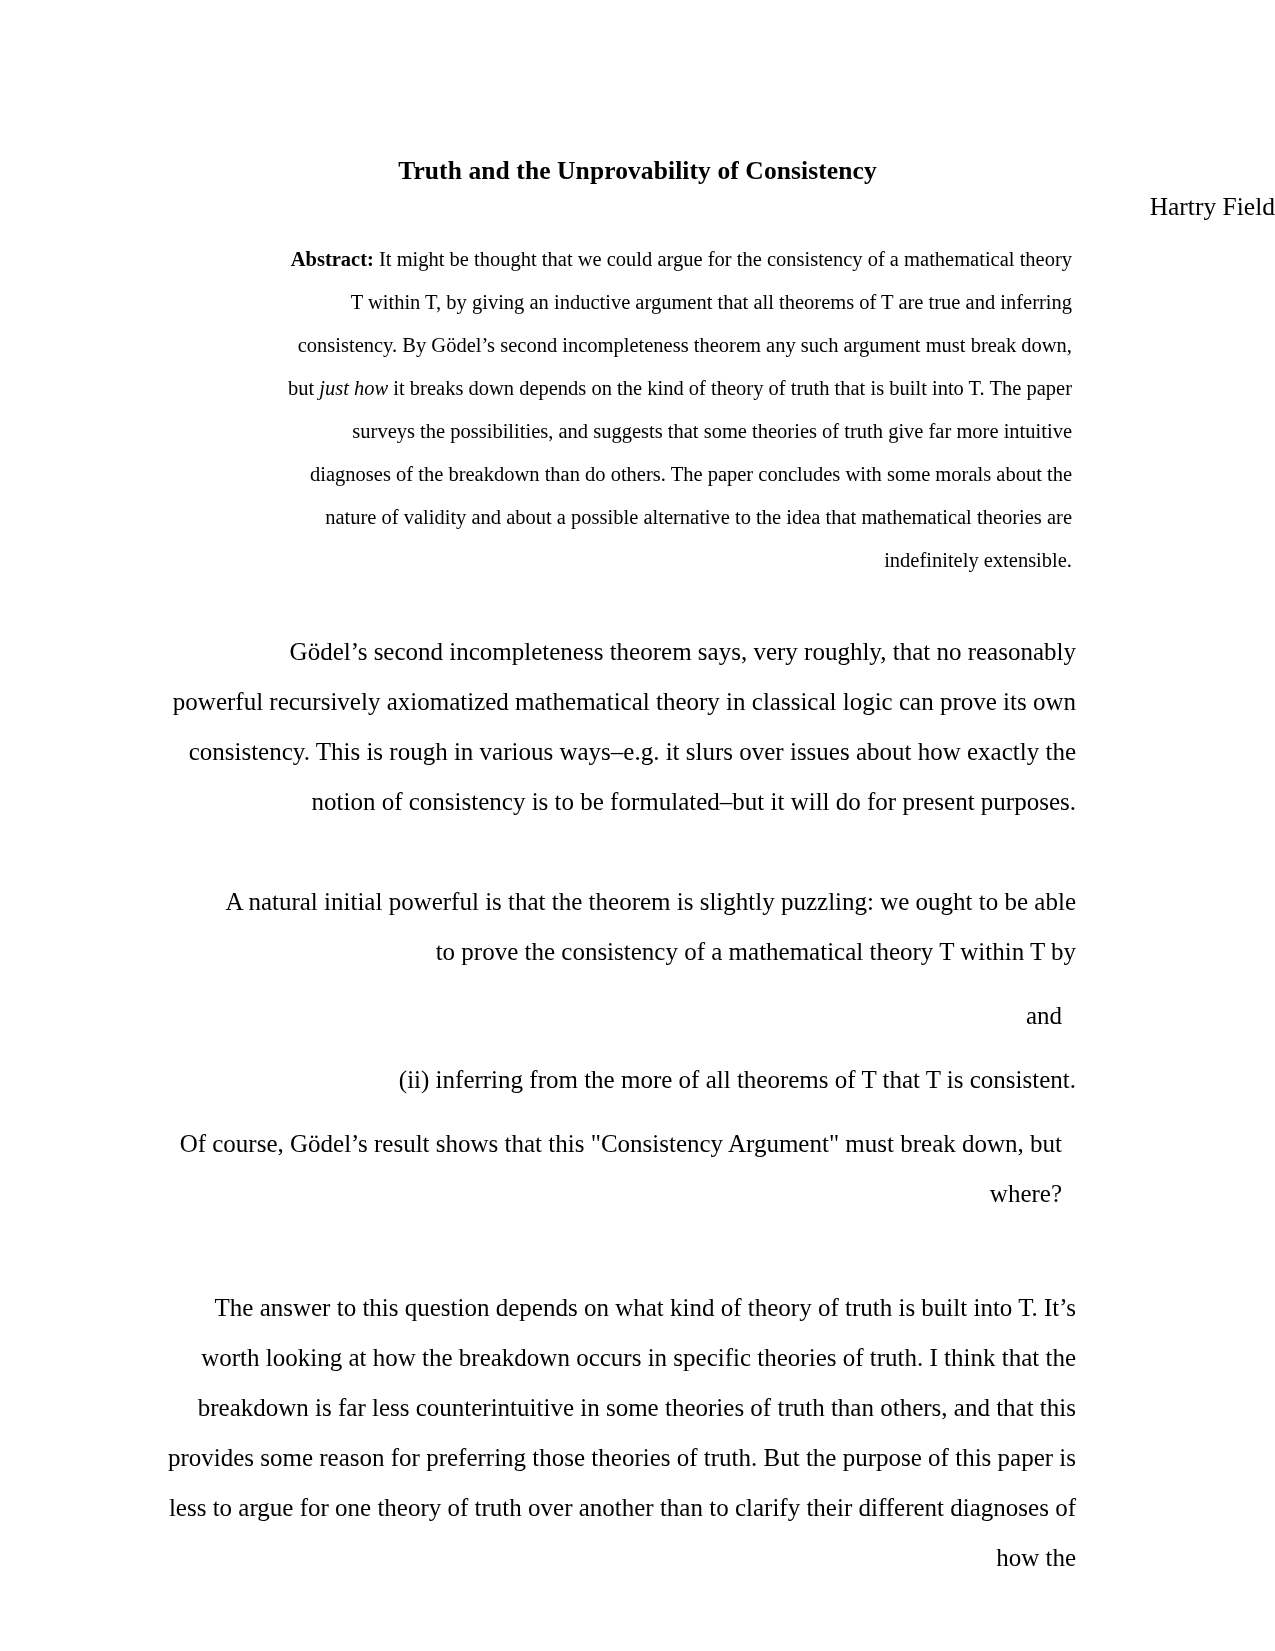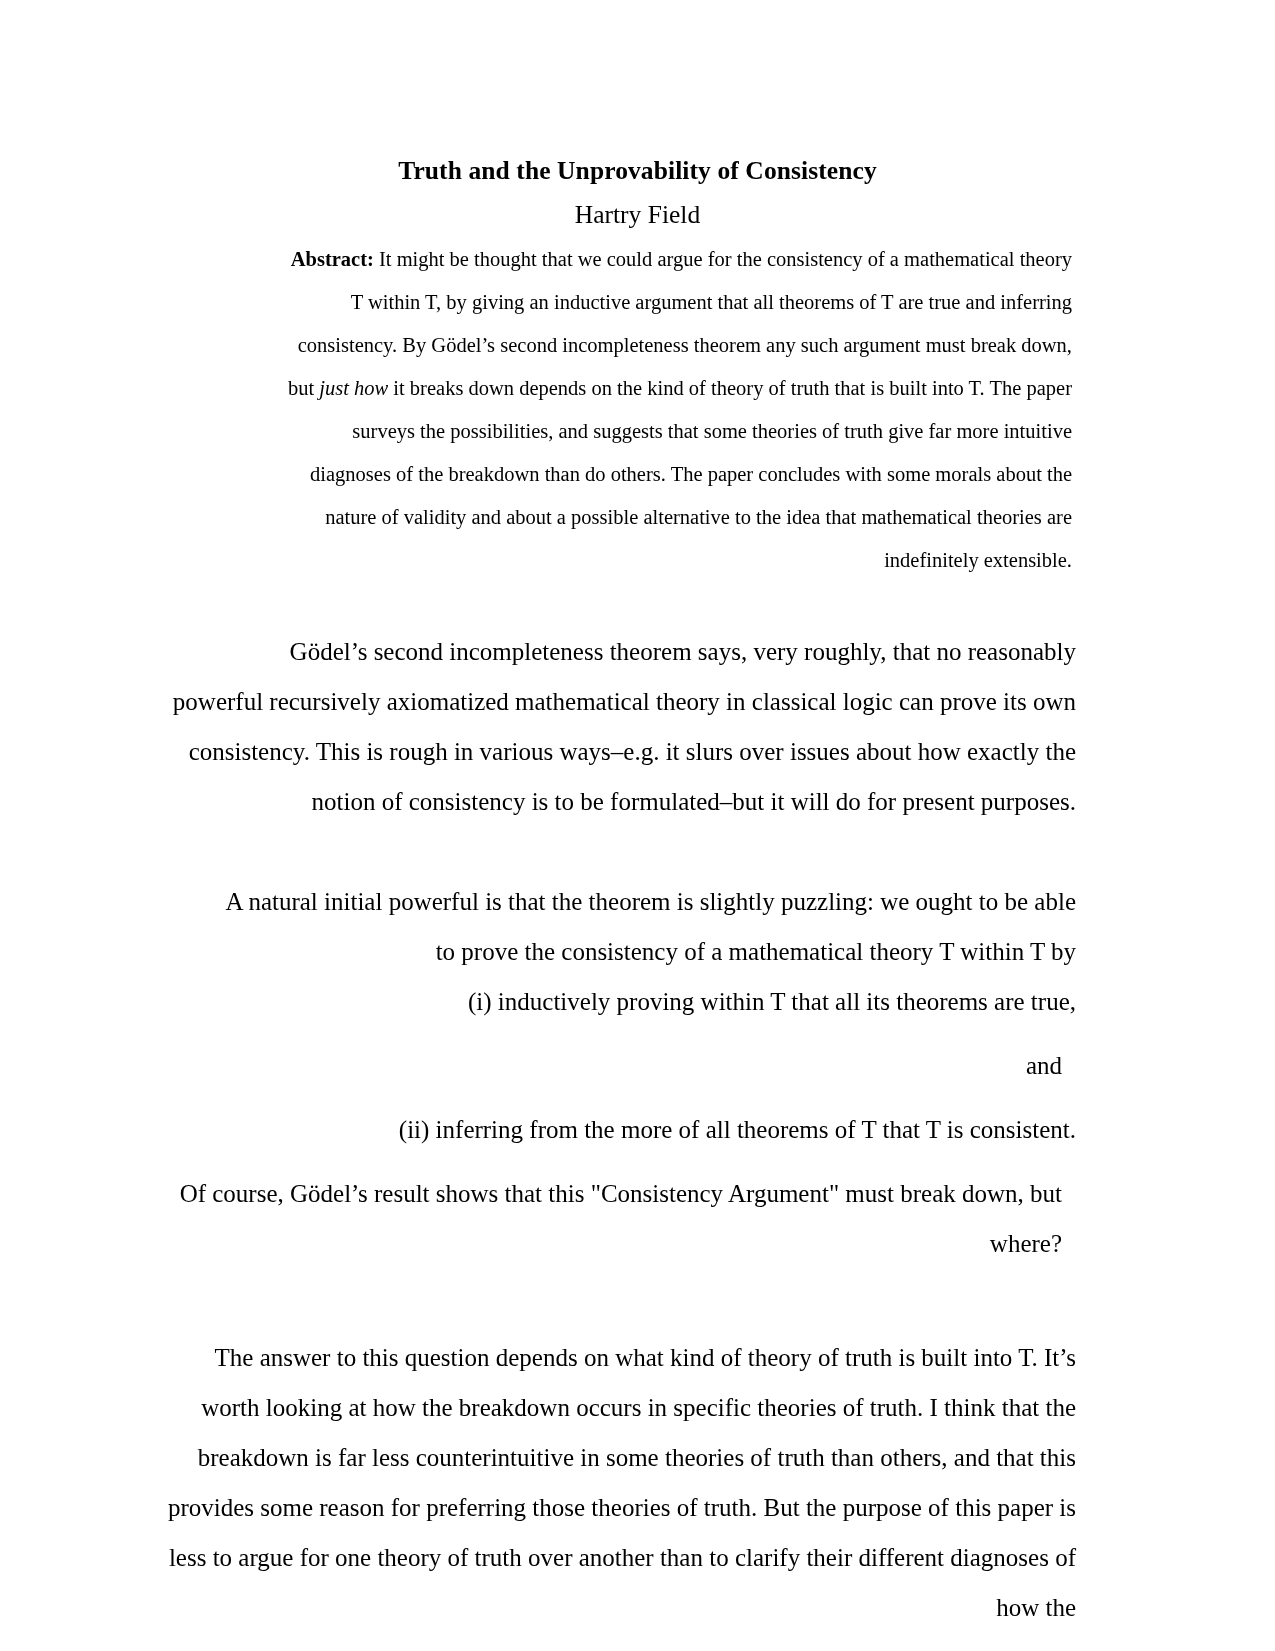--- a/index.html
+++ b/index.html
@@ -28,23 +28,23 @@
     top: 139px;
     width: 1275px;
     text-align: center;
     font-size: 25.5px;
     font-weight: bold;
     letter-spacing: 0.1px;
   }
   .author {
     position: absolute;
     left: 0;
-    top: 200px;
+    top: 192px;
     width: 1275px;
-    text-align: center;
+    text-align: right;
     font-size: 25.5px;
     font-weight: normal;
   }
   
   .abstract {
     position: absolute;
     left: 286px;
     top: 238px;
     width: 786px;
     font-size: 20.5px;
@@ -98,21 +98,20 @@
   </div>
 
   <div class="body">
 
     <p class="para">Gödel’s second incompleteness theorem says, very roughly, that no reasonably powerful recursively axiomatized mathematical theory in classical logic can prove its own consistency.  This is rough in various ways‒e.g. it slurs over issues about how exactly the notion of consistency is to be formulated‒but it will do for present purposes.</p>
 
     <div class="para-gap"></div>
 
     <p class="para">A natural initial powerful is that the theorem is slightly puzzling: we ought to be able to prove the consistency of a mathematical theory T within T by</p>
 
-    <p class="item">(i) inductively proving within T that all its theorems are true,</p>
 
     <p class="flush">and</p>
 
     <p class="item">(ii) inferring from the more of all theorems of T that T is consistent.</p>
 
     <p class="flush">Of course, Gödel’s result shows that this "Consistency Argument" must break down, but where?</p>
 
     <div class="para-gap"></div>
 
     <p class="para">The answer to this question depends on what kind of theory of truth is built into T.  It’s worth looking at how the breakdown occurs in specific theories of truth.  I think that the breakdown is far less counterintuitive in some theories of truth than others, and that this provides some reason for preferring those theories of truth.  But the purpose of this paper is less to argue for one theory of truth over another than to clarify their different diagnoses of how the</p>

